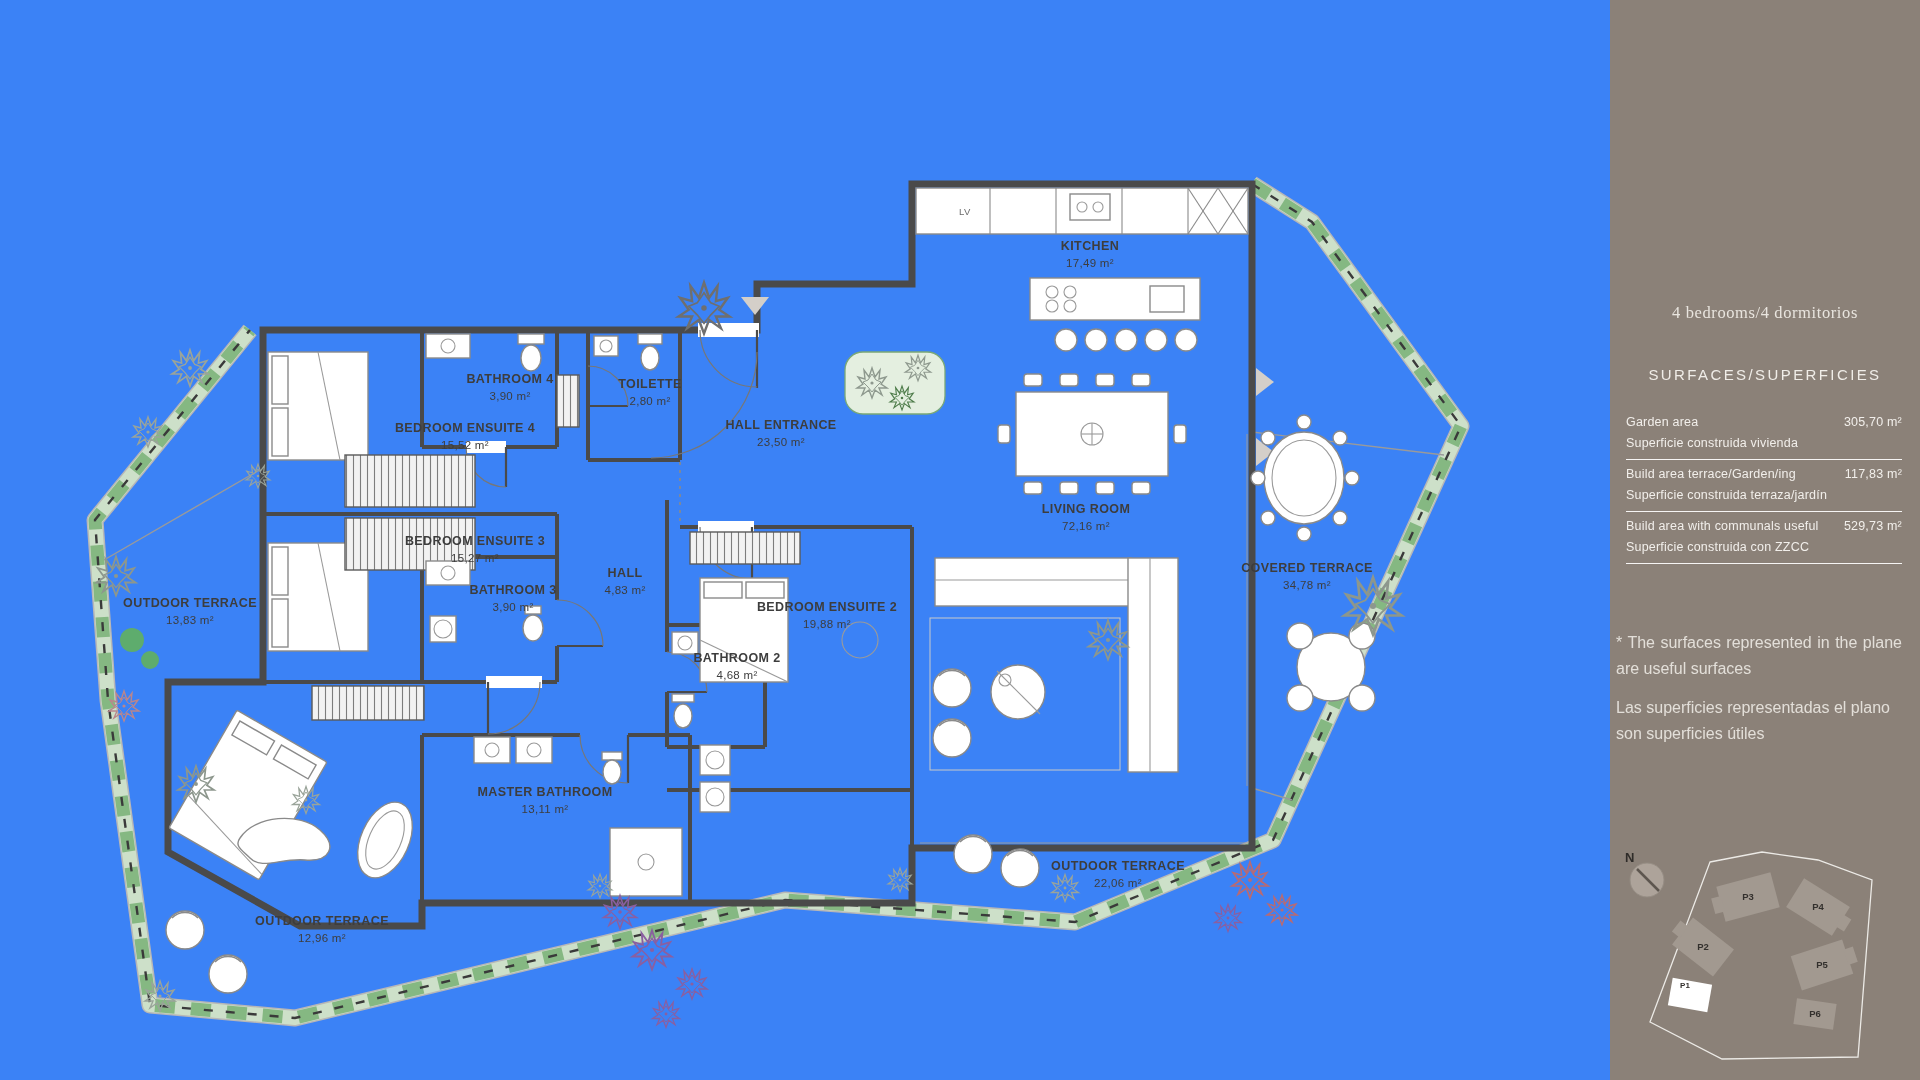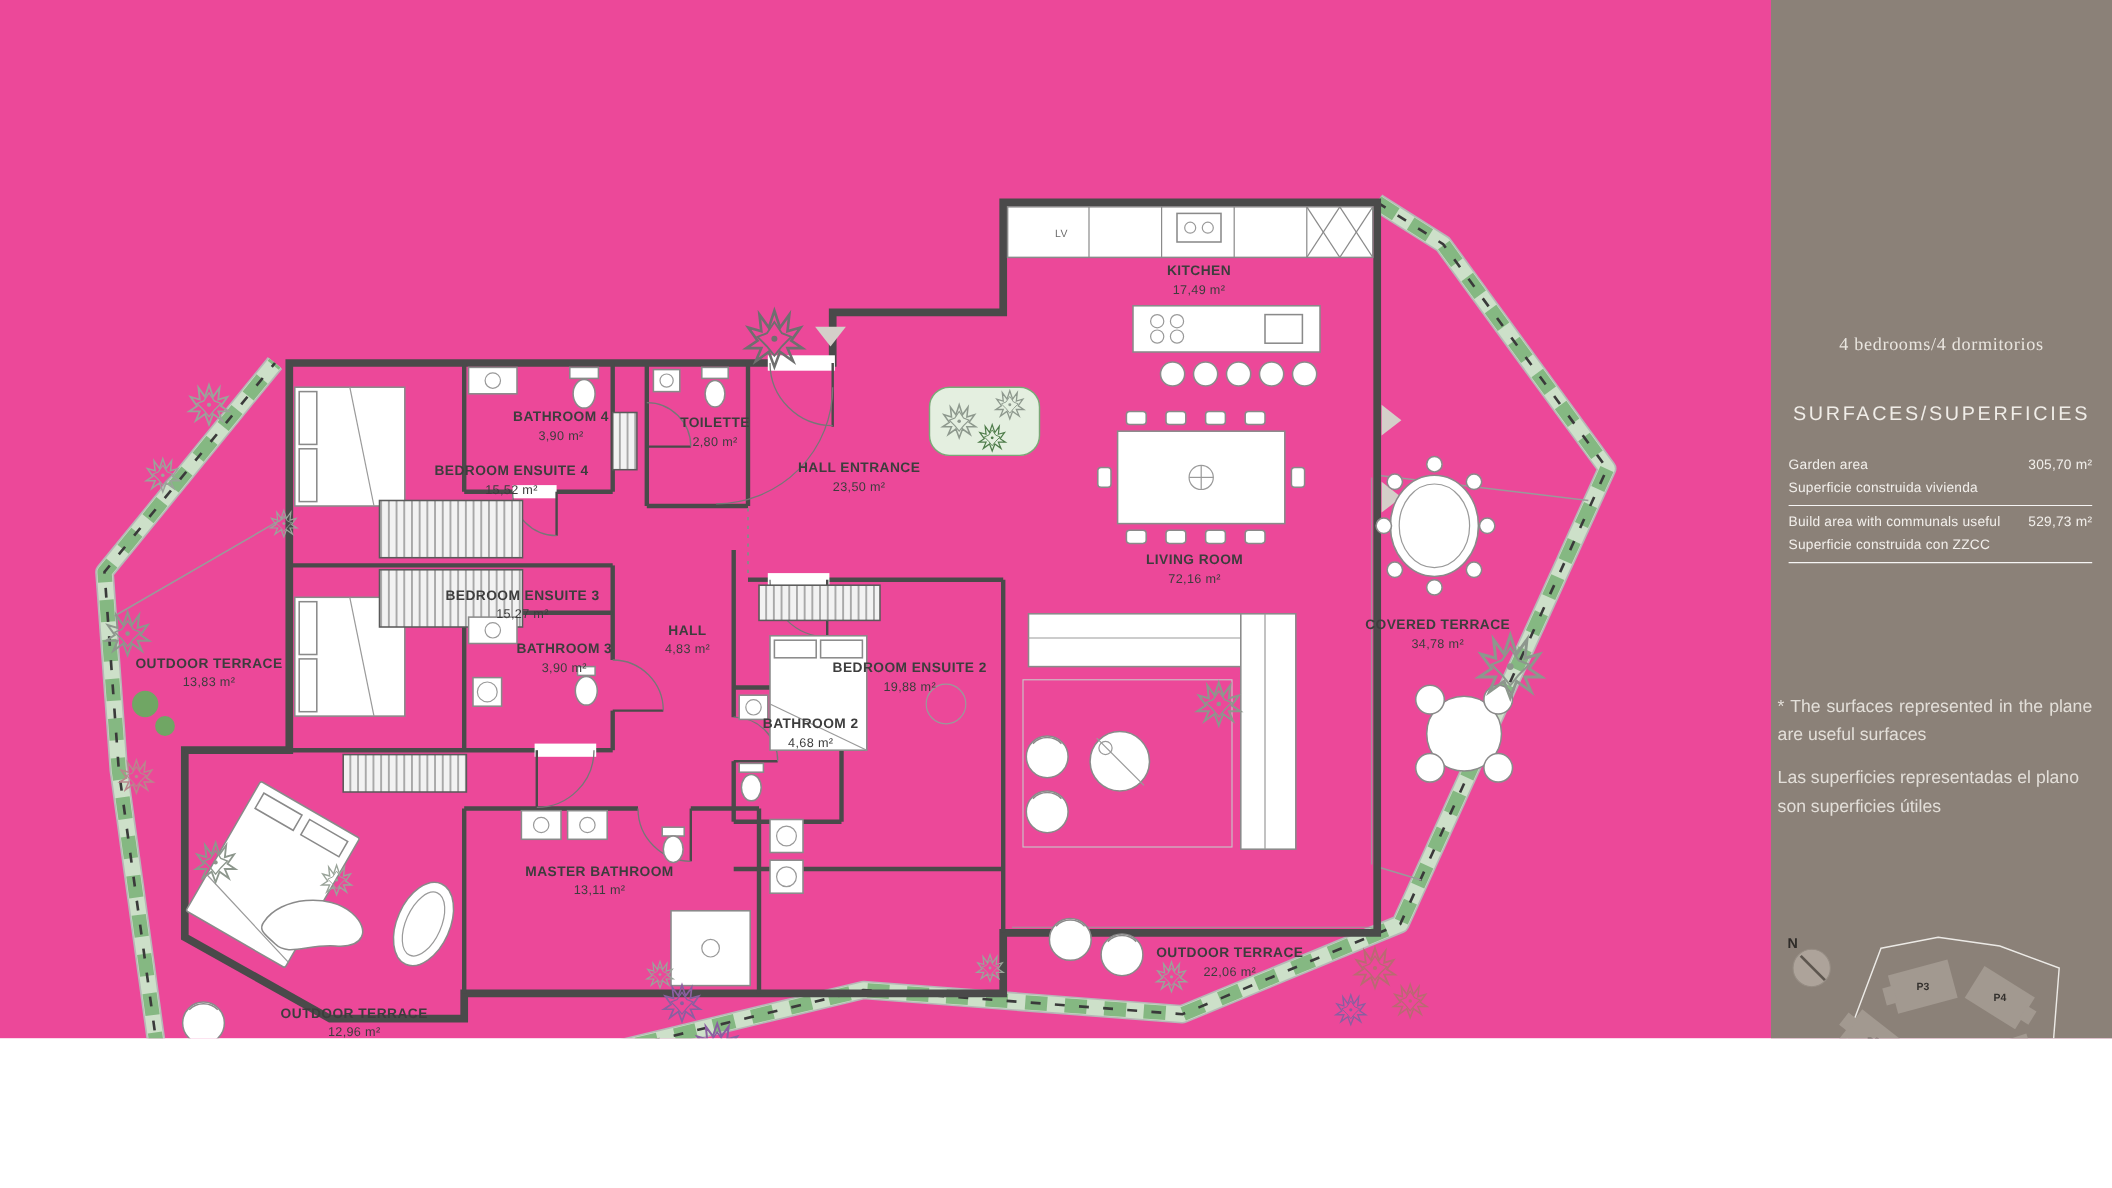--- a/index.html
+++ b/index.html
@@ -1,22 +1,22 @@
 <!DOCTYPE html>
 <html><head>
 <meta charset="utf-8">
 <style>
   html,body{margin:0;padding:0;background:#ffffff;}
   body{font-family:"Liberation Sans", sans-serif;}
-  .stage{position:relative;width:1920px;height:944px;background:#ec4899;overflow:hidden;}
+  .stage{position:relative;width:1920px;height:1080px;background:#3b82f6;overflow:hidden;}
   .plan-svg{position:absolute;left:0;top:0;}
   
   .sidebar{position:absolute;left:1610px;top:0;width:310px;height:1080px;background:#8b8178;color:#f2efeb;}
   .sb-title{position:absolute;top:303px;left:0;right:0;text-align:center;font-size:16.5px;letter-spacing:.6px;color:#e9e5df;font-family:Liberation Serif, serif;}
-  .sb-subtitle{position:absolute;top:366px;left:0;right:0;text-align:center;font-size:18px;letter-spacing:2.4px;color:#f0ede8;}
+  .sb-subtitle{position:absolute;top:366px;left:0;right:0;text-align:center;font-size:15px;letter-spacing:2.4px;color:#f0ede8;}
   .sb-table{position:absolute;top:408px;left:16px;right:18px;}
   .sb-row{padding:7px 0 9px 0;border-bottom:1px solid rgba(255,255,255,.92);}
   .sb-row .l1{display:flex;justify-content:space-between;font-size:12.5px;letter-spacing:.2px;}
   .sb-row .l2{font-size:12.5px;margin-top:7px;letter-spacing:.2px;}
   .sb-foot{position:absolute;top:630px;left:6px;right:18px;font-size:16px;line-height:1.6;color:#e3dfd9;}
   .fn-en{text-align:justify;text-align-last:left;}
   .fn-es{margin-top:14px;}
   .site-svg{position:absolute;left:5px;top:842px;}
   
   .room-name{font-size:12.5px;font-weight:700;letter-spacing:.4px;fill:#3d3d3d;text-anchor:middle;}
@@ -380,20 +380,27 @@
   <div class="sb-table">
     <div class="sb-row">
       <div class="l1">
             <span>Garden area</span>
             <span>305,70 m²</span>
           </div>
       <div class="l2">Superficie construida vivienda</div>
     </div>
     <div class="sb-row">
       <div class="l1">
+            <span>Build area terrace/Garden/ing</span>
+            <span>117,83 m²</span>
+          </div>
+      <div class="l2">Superficie construida terraza/jardín</div>
+    </div>
+    <div class="sb-row">
+      <div class="l1">
             <span>Build area with communals useful</span>
             <span>529,73 m²</span>
           </div>
       <div class="l2">Superficie construida con ZZCC</div>
     </div>
   </div>
 
   <div class="sb-foot">
     <div class="fn-en">* The surfaces represented in the plane are useful surfaces</div>
     <div class="fn-es">Las superficies representadas  el plano son superficies útiles</div>

